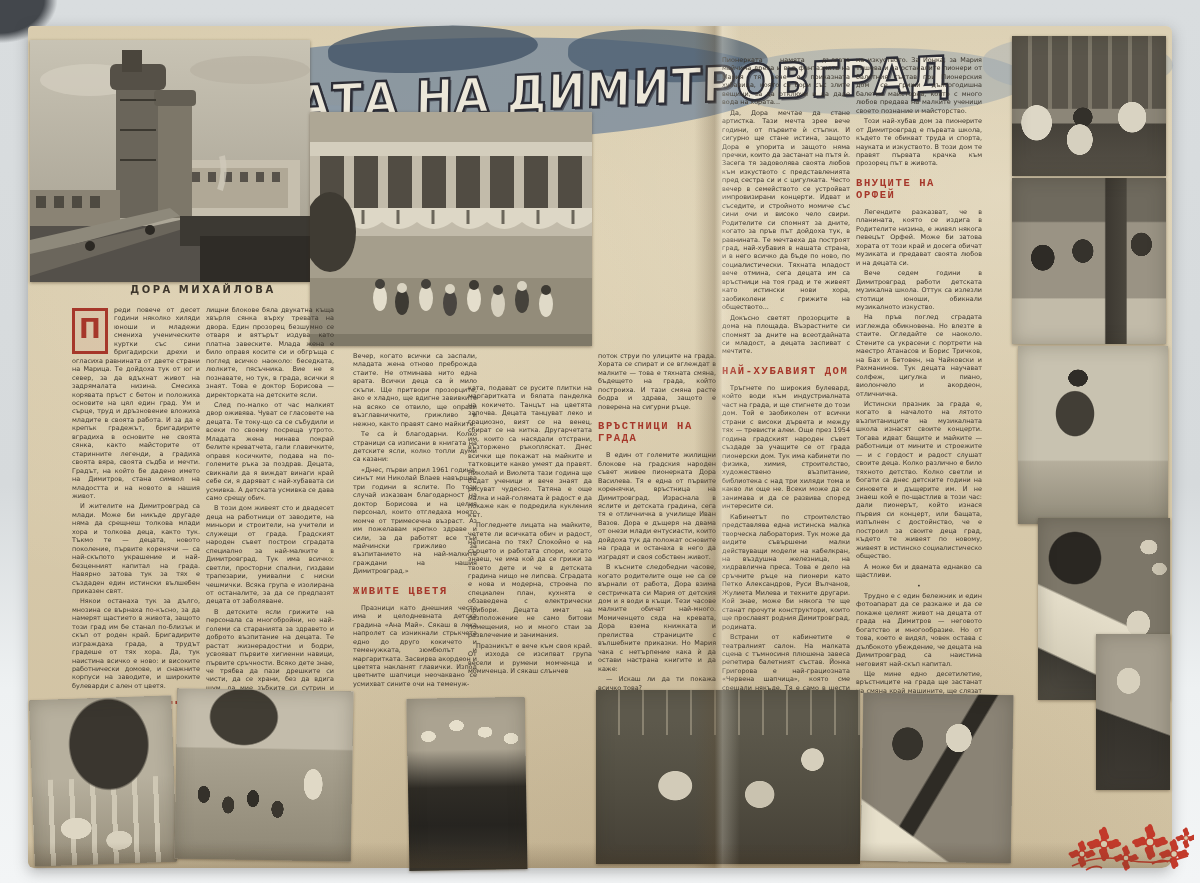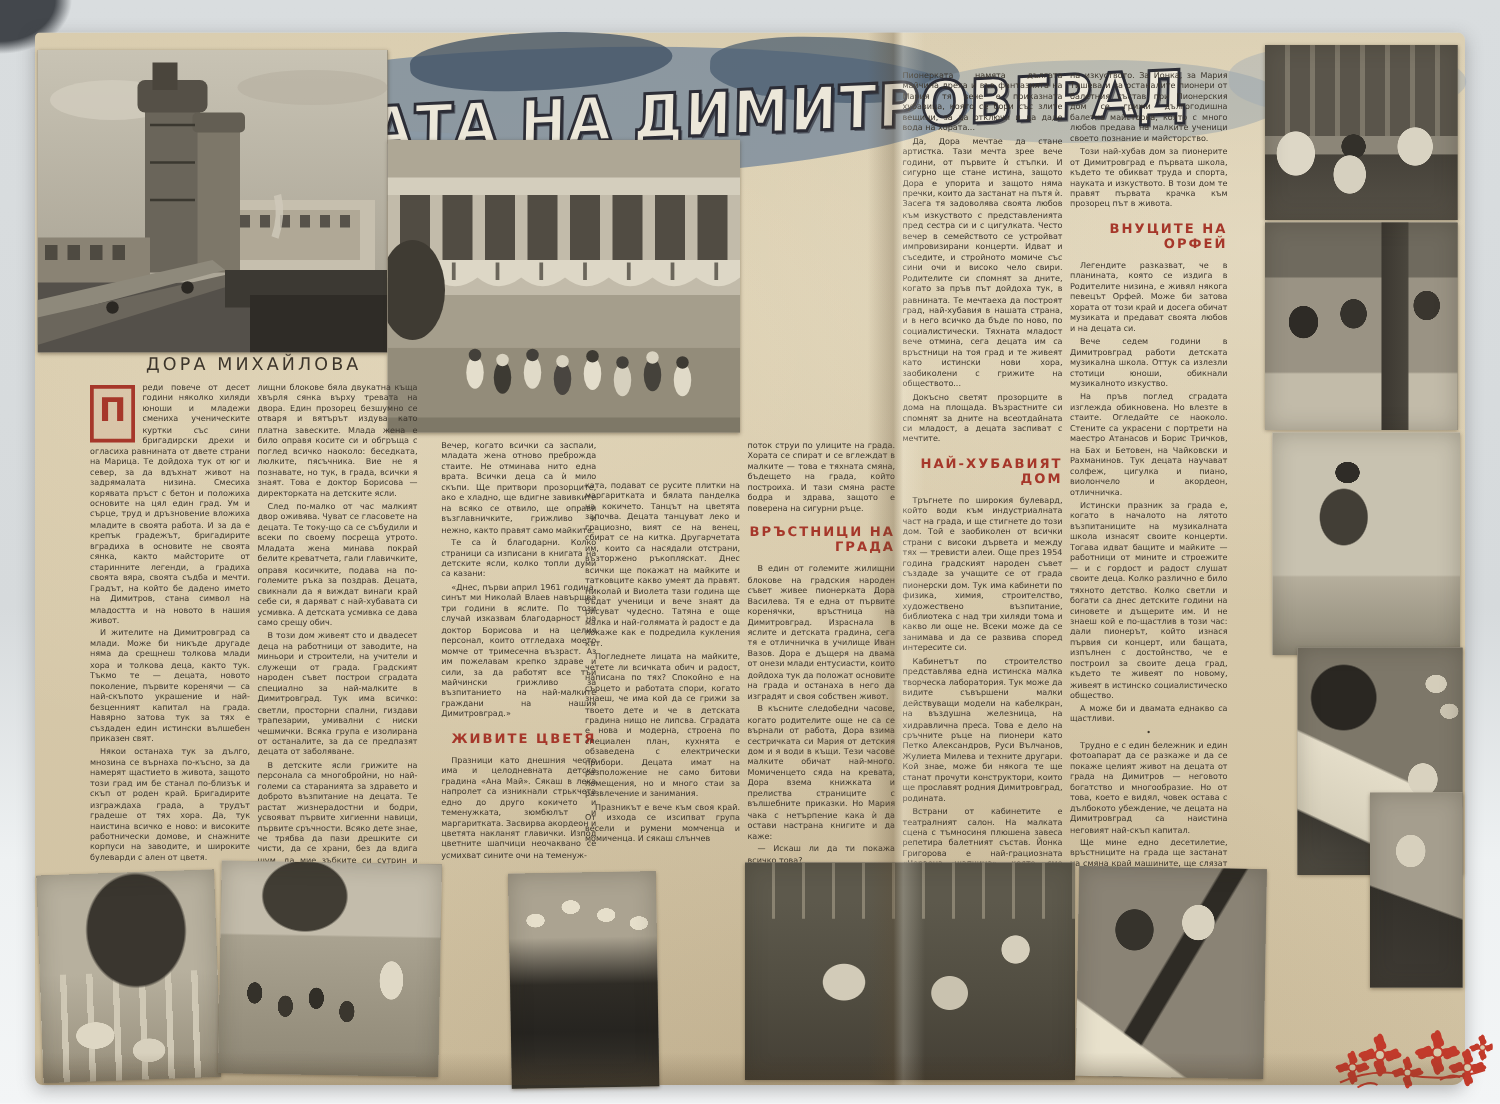--- a/index.html
+++ b/index.html
@@ -39,27 +39,27 @@
   .main-title{
     font-family:"DejaVu Sans",sans-serif;font-weight:800;font-size:45px;line-height:84px;
     letter-spacing:1px;color:#ece7d9;white-space:nowrap;
     -webkit-text-stroke:2.2px #2c2d36;
     text-shadow:2px 2px 0 rgba(30,30,40,.55);
     transform:scaleY(1.08) skewX(-4deg);transform-origin:left center;
   }
 
   
   .byline{position:absolute;left:44px;top:258px;width:262px;text-align:center;
-    font-size:14px;font-weight:400;letter-spacing:2.5px;color:#3c352b;}
+    font-size:10px;font-weight:700;letter-spacing:2.5px;color:#3c352b;}
   .col{position:absolute;color:#3b352c;font-size:6.45px;line-height:1.31;text-align:justify;overflow:hidden;}
   .col p{margin:0 0 2px 0;text-indent:8px;}
   .col p.noindent{text-indent:0;}
   .col p.center{text-align:center;text-indent:0;}
   .col-heading{color:#a6372a;font-weight:700;font-size:10.5px;letter-spacing:1.6px;
-    text-align:right;margin:9px 0 7px 0;line-height:1.15;}
+    text-align:left;margin:9px 0 7px 0;line-height:1.15;font-family:Liberation Mono, monospace;}
   .dropcap{float:left;width:30px;height:40px;margin:2px 6px 2px 0;border:3px solid #a6372a;
     color:#a6372a;font-weight:700;font-size:26px;line-height:36px;text-align:center;background:rgba(166,55,42,.06);}
 
   
   .ph{position:absolute;overflow:hidden;background-color:#aaa294;
     box-shadow:0 1px 3px rgba(60,45,25,.45), inset 0 0 18px rgba(40,35,25,.25);}
   .ph svg{display:block;width:100%;height:100%;}
 
   
   .ra{background-image:

